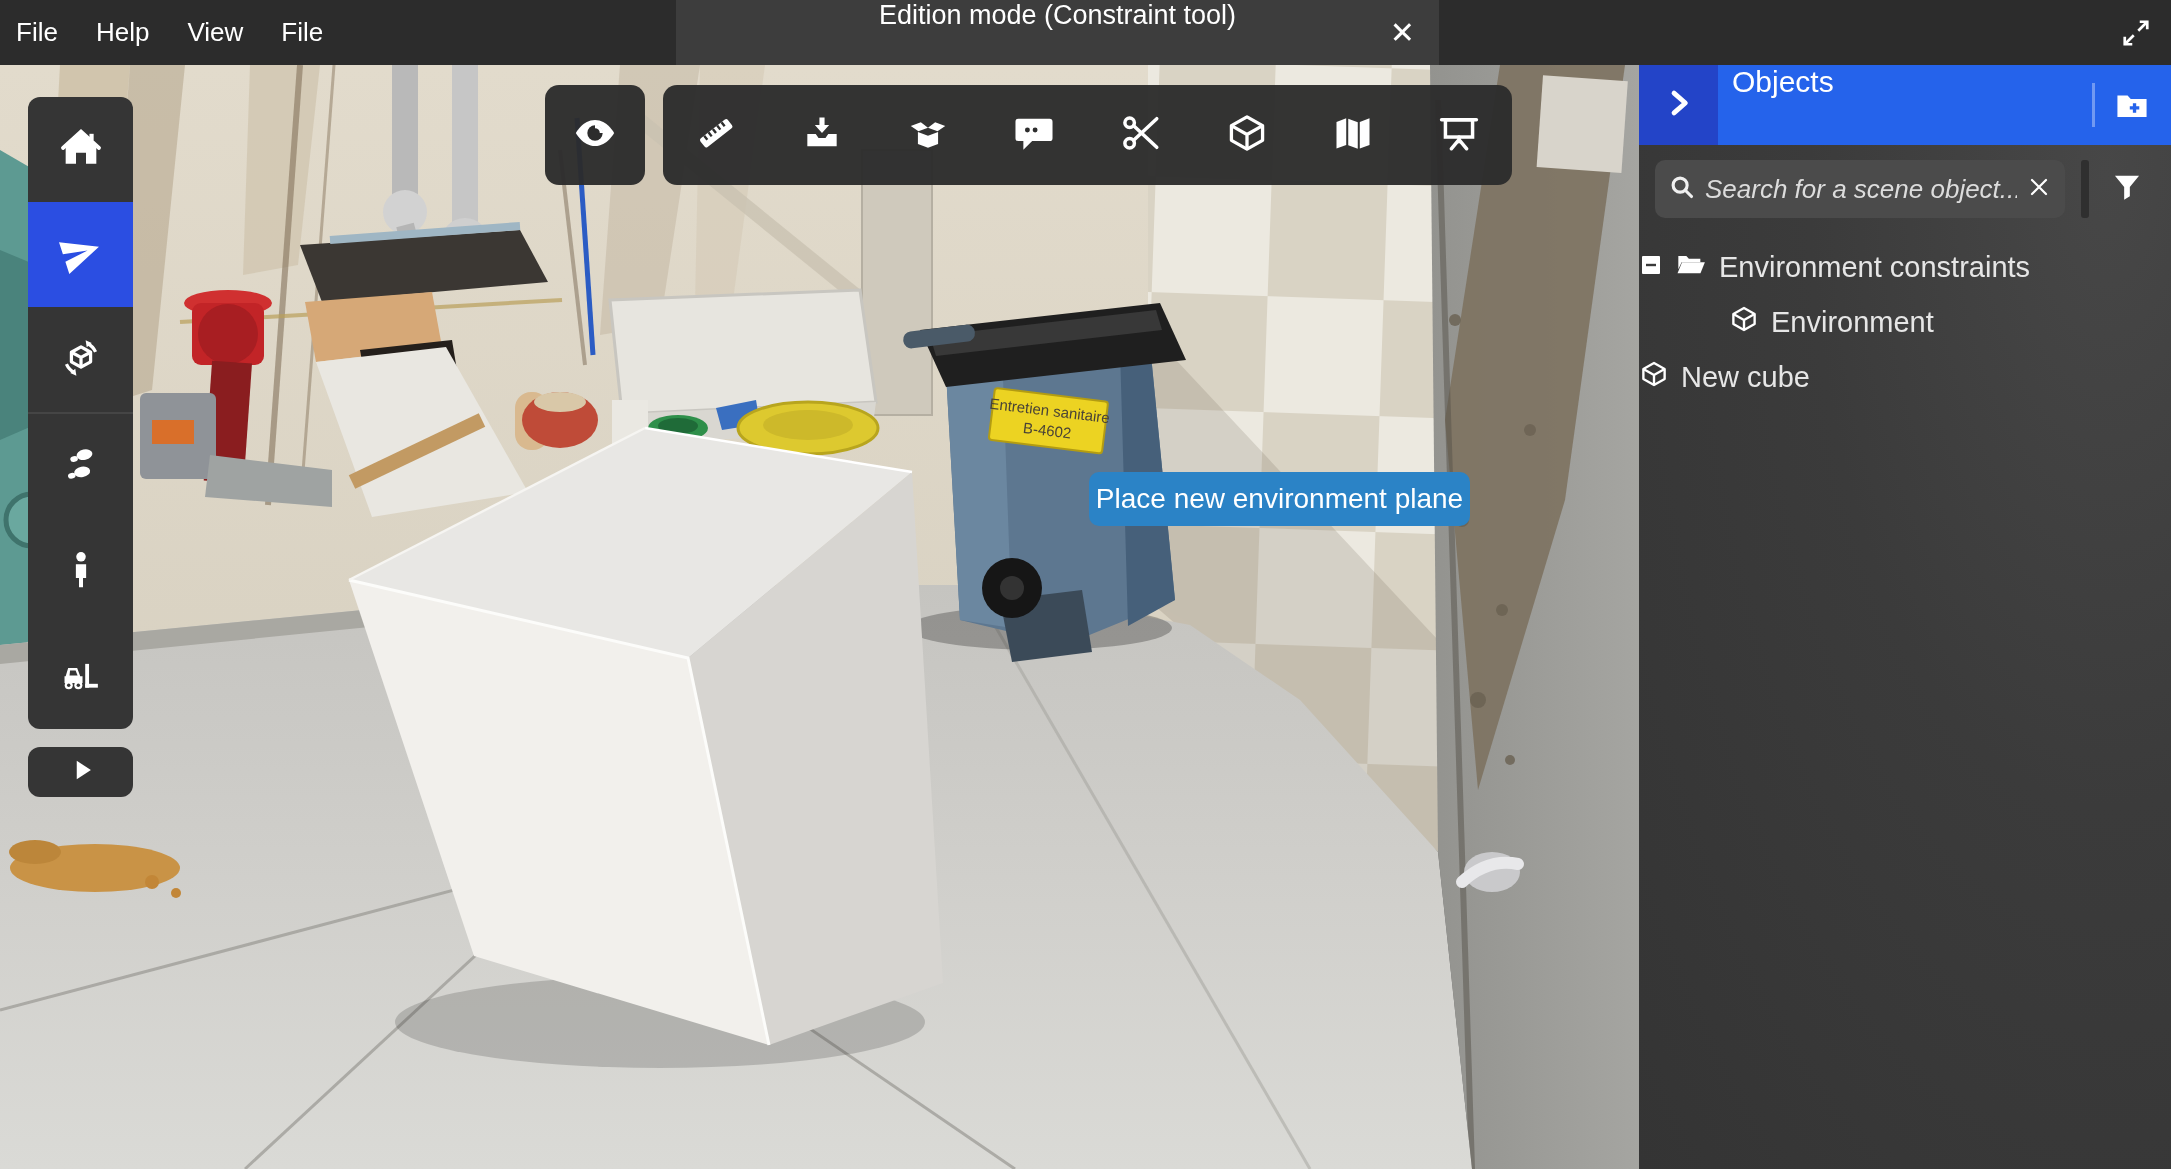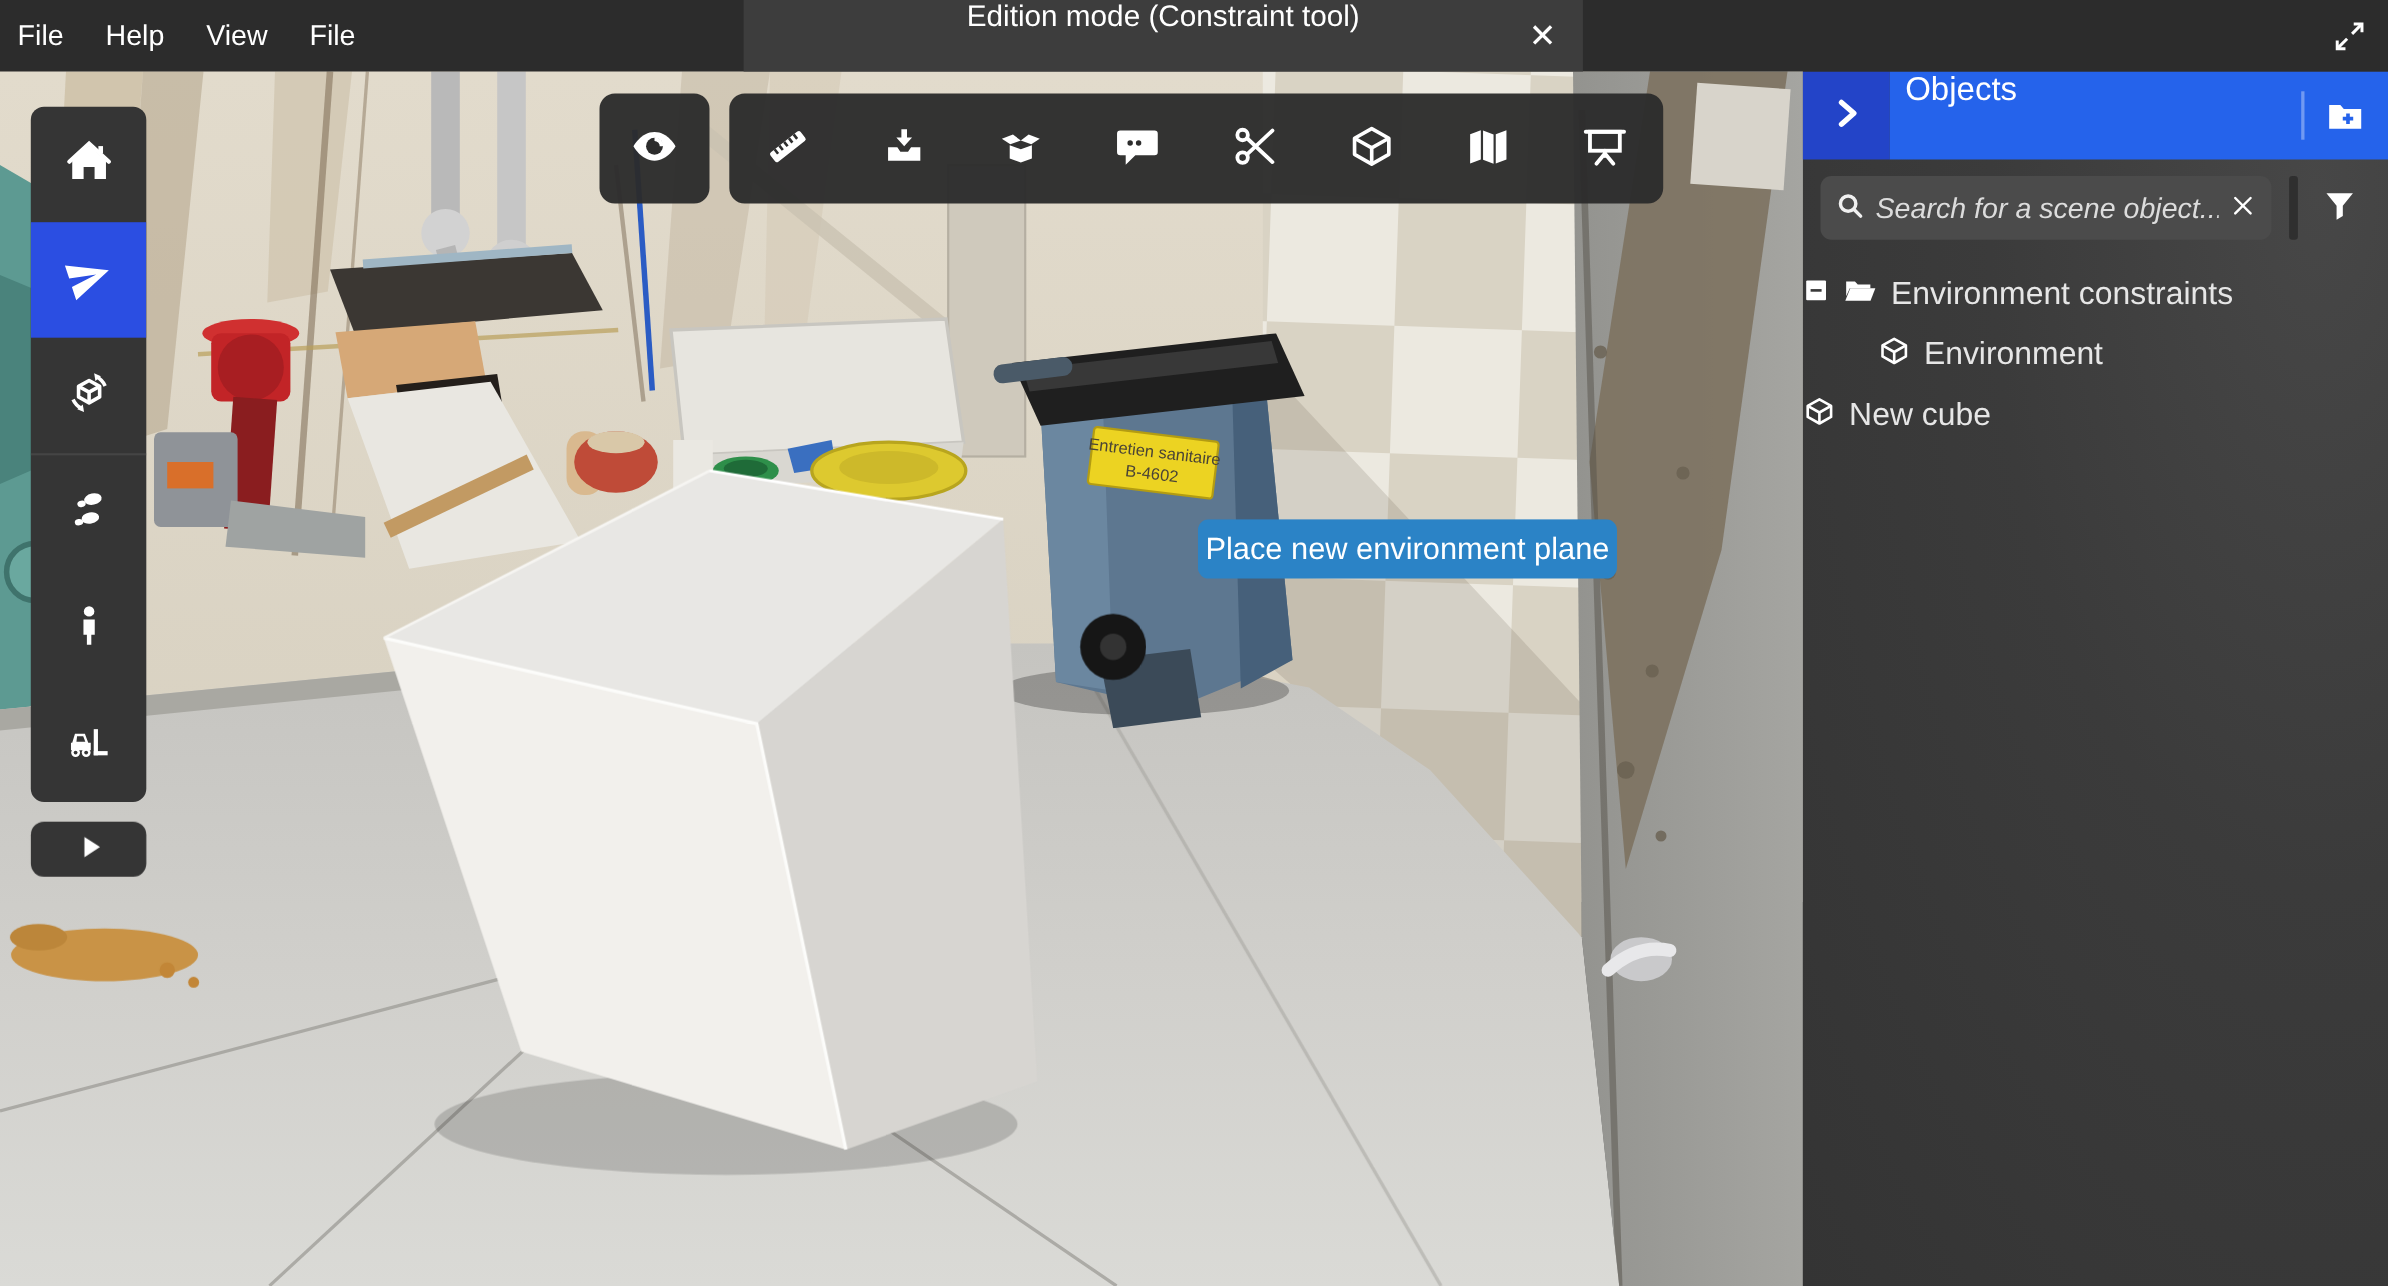--- a/index.html
+++ b/index.html
@@ -56,21 +56,21 @@
      align-items:center; padding:0 12px; gap:8px; }
   .search-input { flex:1; background:transparent; border:none; outline:none; color:#fff; font-size:26px;
      font-family:"Liberation Sans", sans-serif; min-width:0; }
   .search-input::placeholder { color:#dcdcdc; font-style:italic; opacity:1; }
   .search-divider { width:8px; height:58px; background:#2f2f2f; border-radius:3px; margin-left:16px; }
   .filter-btn { margin-left:16px; width:44px; height:44px; display:flex; align-items:center; justify-content:center; }
   .tree { padding-top:10px; color:#e6e6e6; font-size:29px; }
   .tree-row { display:flex; align-items:center; height:55px; gap:12px; }
   .tree-row .lbl { white-space:nowrap; }
   .indent-root  { padding-left:0; }
-  .indent-child { padding-left:68px; }
+  .indent-child { padding-left:90px; }
   .indent-item  { }
 </style>
 </head>
 <body>
 
 <div class="stage">
 
   <svg class="scene" viewBox="0 0 1639 1169" aria-hidden="true">
     <defs>
       <linearGradient id="wallGrad" x1="0" y1="0" x2="0" y2="1">

